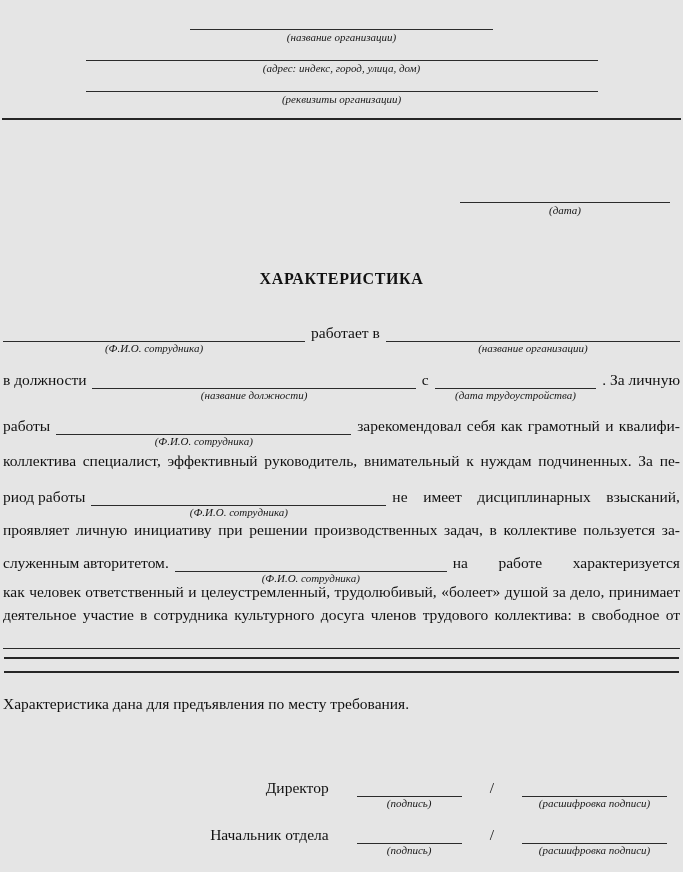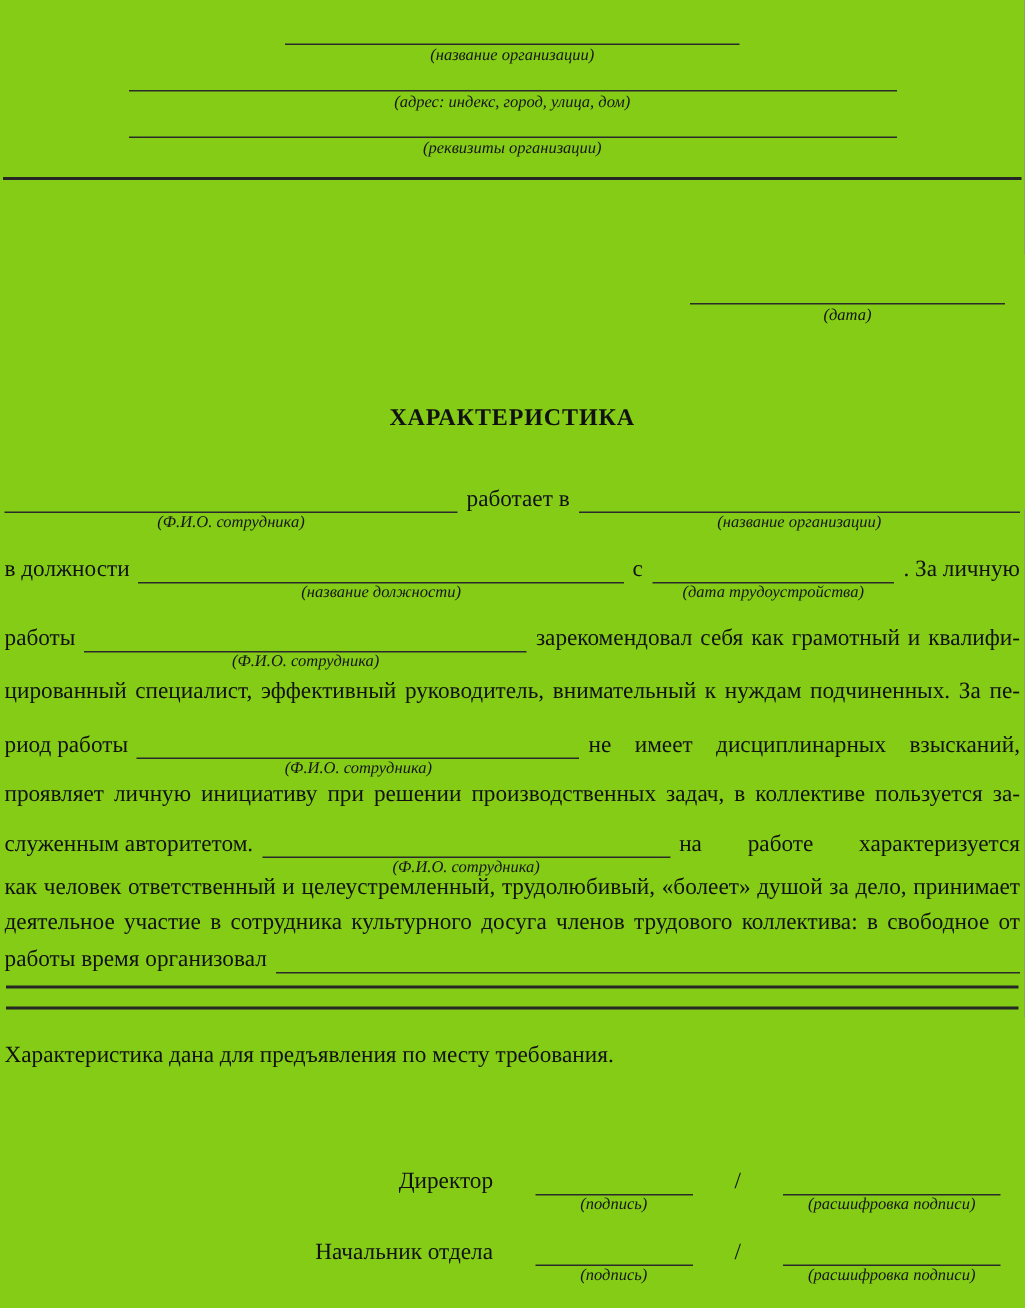--- a/index.html
+++ b/index.html
@@ -1,18 +1,18 @@
 <!DOCTYPE html>
 <html><head>
 <meta charset="utf-8">
 <style>
   * { margin:0; padding:0; box-sizing:border-box; }
   html,body { background:#888; }
   .page {
-    width:683px; height:872px; background:#84cc16; color:#111;
+    width:683px; height:872px; background:#e5e5e5; color:#111;
     font-family:"Liberation Serif","DejaVu Serif",serif;
     font-size:15.5px; position:relative; margin:0 auto; overflow:hidden;
     padding-top:14px;
   }
   
   .blank { display:inline-block; position:relative; border-bottom:1.5px solid #2b2b2b; height:20px; }
   .blank .lbl {
     position:absolute; top:100%; left:0; right:0; margin-top:1px;
     text-align:center; font-style:italic; font-size:11px; white-space:nowrap; color:#161616;
   }
@@ -103,21 +103,21 @@
     </div>
 
     <div class="bline mtC">
       <span class="t">работы</span>
       <span class="blank w295">
           <span class="lbl">(Ф.И.О. сотрудника)</span>
         </span>
       <span class="fill">зарекомендовал себя как грамотный и квалифи-</span>
     </div>
 
-    <div class="just mtD">цированный специалист, эффективный руководитель, внимательный к нуждам подчиненных. За пе-</div>
+    <div class="just mtD">коллектива специалист, эффективный руководитель, внимательный к нуждам подчиненных. За пе-</div>
 
     <div class="bline mtE">
       <span class="t">риод работы</span>
       <span class="blank w295">
           <span class="lbl">(Ф.И.О. сотрудника)</span>
         </span>
       <span class="fill">не имеет дисциплинарных взысканий,</span>
     </div>
 
     <div class="just mtF">проявляет личную инициативу при решении производственных задач, в коллективе пользуется за-</div>
@@ -127,21 +127,20 @@
       <span class="blank w272">
           <span class="lbl">(Ф.И.О. сотрудника)</span>
         </span>
       <span class="fill">на работе характеризуется</span>
     </div>
 
     <div class="just mtH">как человек ответственный и целеустремленный, трудолюбивый, «болеет» душой за дело, принимает</div>
     <div class="just">деятельное участие в сотрудника культурного досуга членов трудового коллектива: в свободное от</div>
 
     <div class="bline">
-      <span class="t">работы время организовал</span>
       <span class="blank fillblank"></span>
     </div>
 
     <div class="fullblank1"></div>
     <div class="fullblank2"></div>
 
     <div class="closing">Характеристика дана для предъявления по месту требования.</div>
 
     <div class="sigrow sig1">
       <span class="t">Директор</span>

